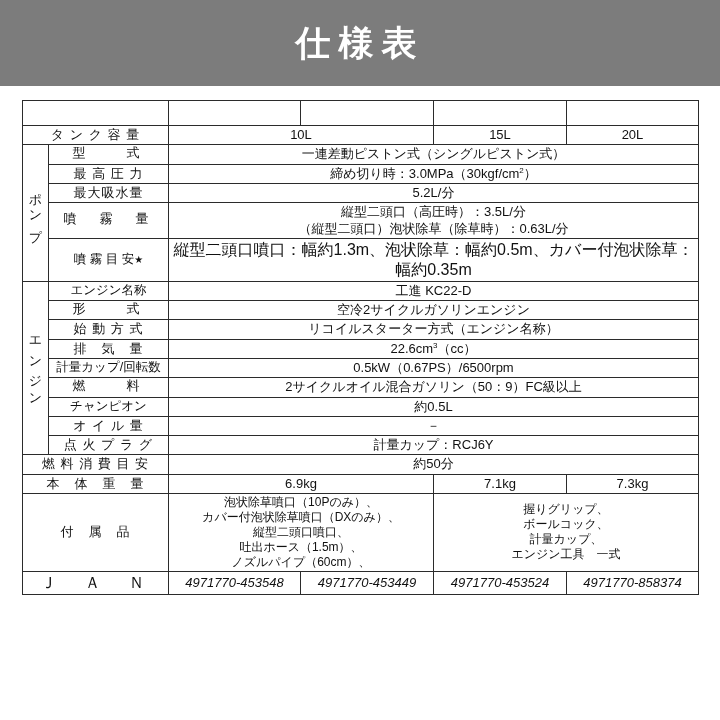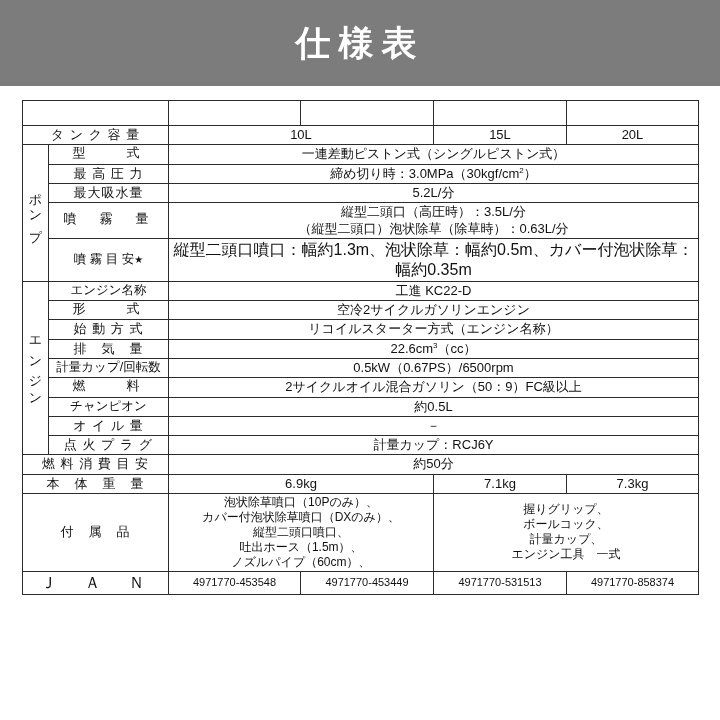--- a/index.html
+++ b/index.html
@@ -76,21 +76,21 @@
   .rowlabel.tight{letter-spacing:0px;font-size:12.5px;}
   .val{font-size:13px;}
   .val.tiny{font-size:16px;}
   .att{
     font-size:12px;
     text-align:left;
     padding:4px 6px;
     line-height:1.55;
   }
   .att.center{text-align:center;}
-  .jan{font-size:11px;letter-spacing:0px;}
+  .jan{font-size:13px;letter-spacing:0px;font-style:italic;}
   .jan-label{font-size:16px;letter-spacing:6px;}
   sup{font-size:8px;vertical-align:super;}
   .star{font-size:10px;}
 </style>
 </head>
 <body>
 
 <div class="page">
 
   <div class="title-bar">
@@ -221,20 +221,20 @@
         <td class="att center" colspan="2" style="white-space:pre-line;">握りグリップ、
 ボールコック、
 計量カップ、
 エンジン工具　一式</td>
       </tr>
 
       <tr>
         <td class="jan-label" colspan="2">Ｊ　Ａ　Ｎ</td>
         <td class="jan">4971770-453548</td>
         <td class="jan">4971770-453449</td>
-        <td class="jan">4971770-531513</td>
+        <td class="jan">4971770-453524</td>
         <td class="jan">4971770-858374</td>
       </tr>
 
     </tbody>
       </table>
   </div>
 </div>
 
 </body></html>

